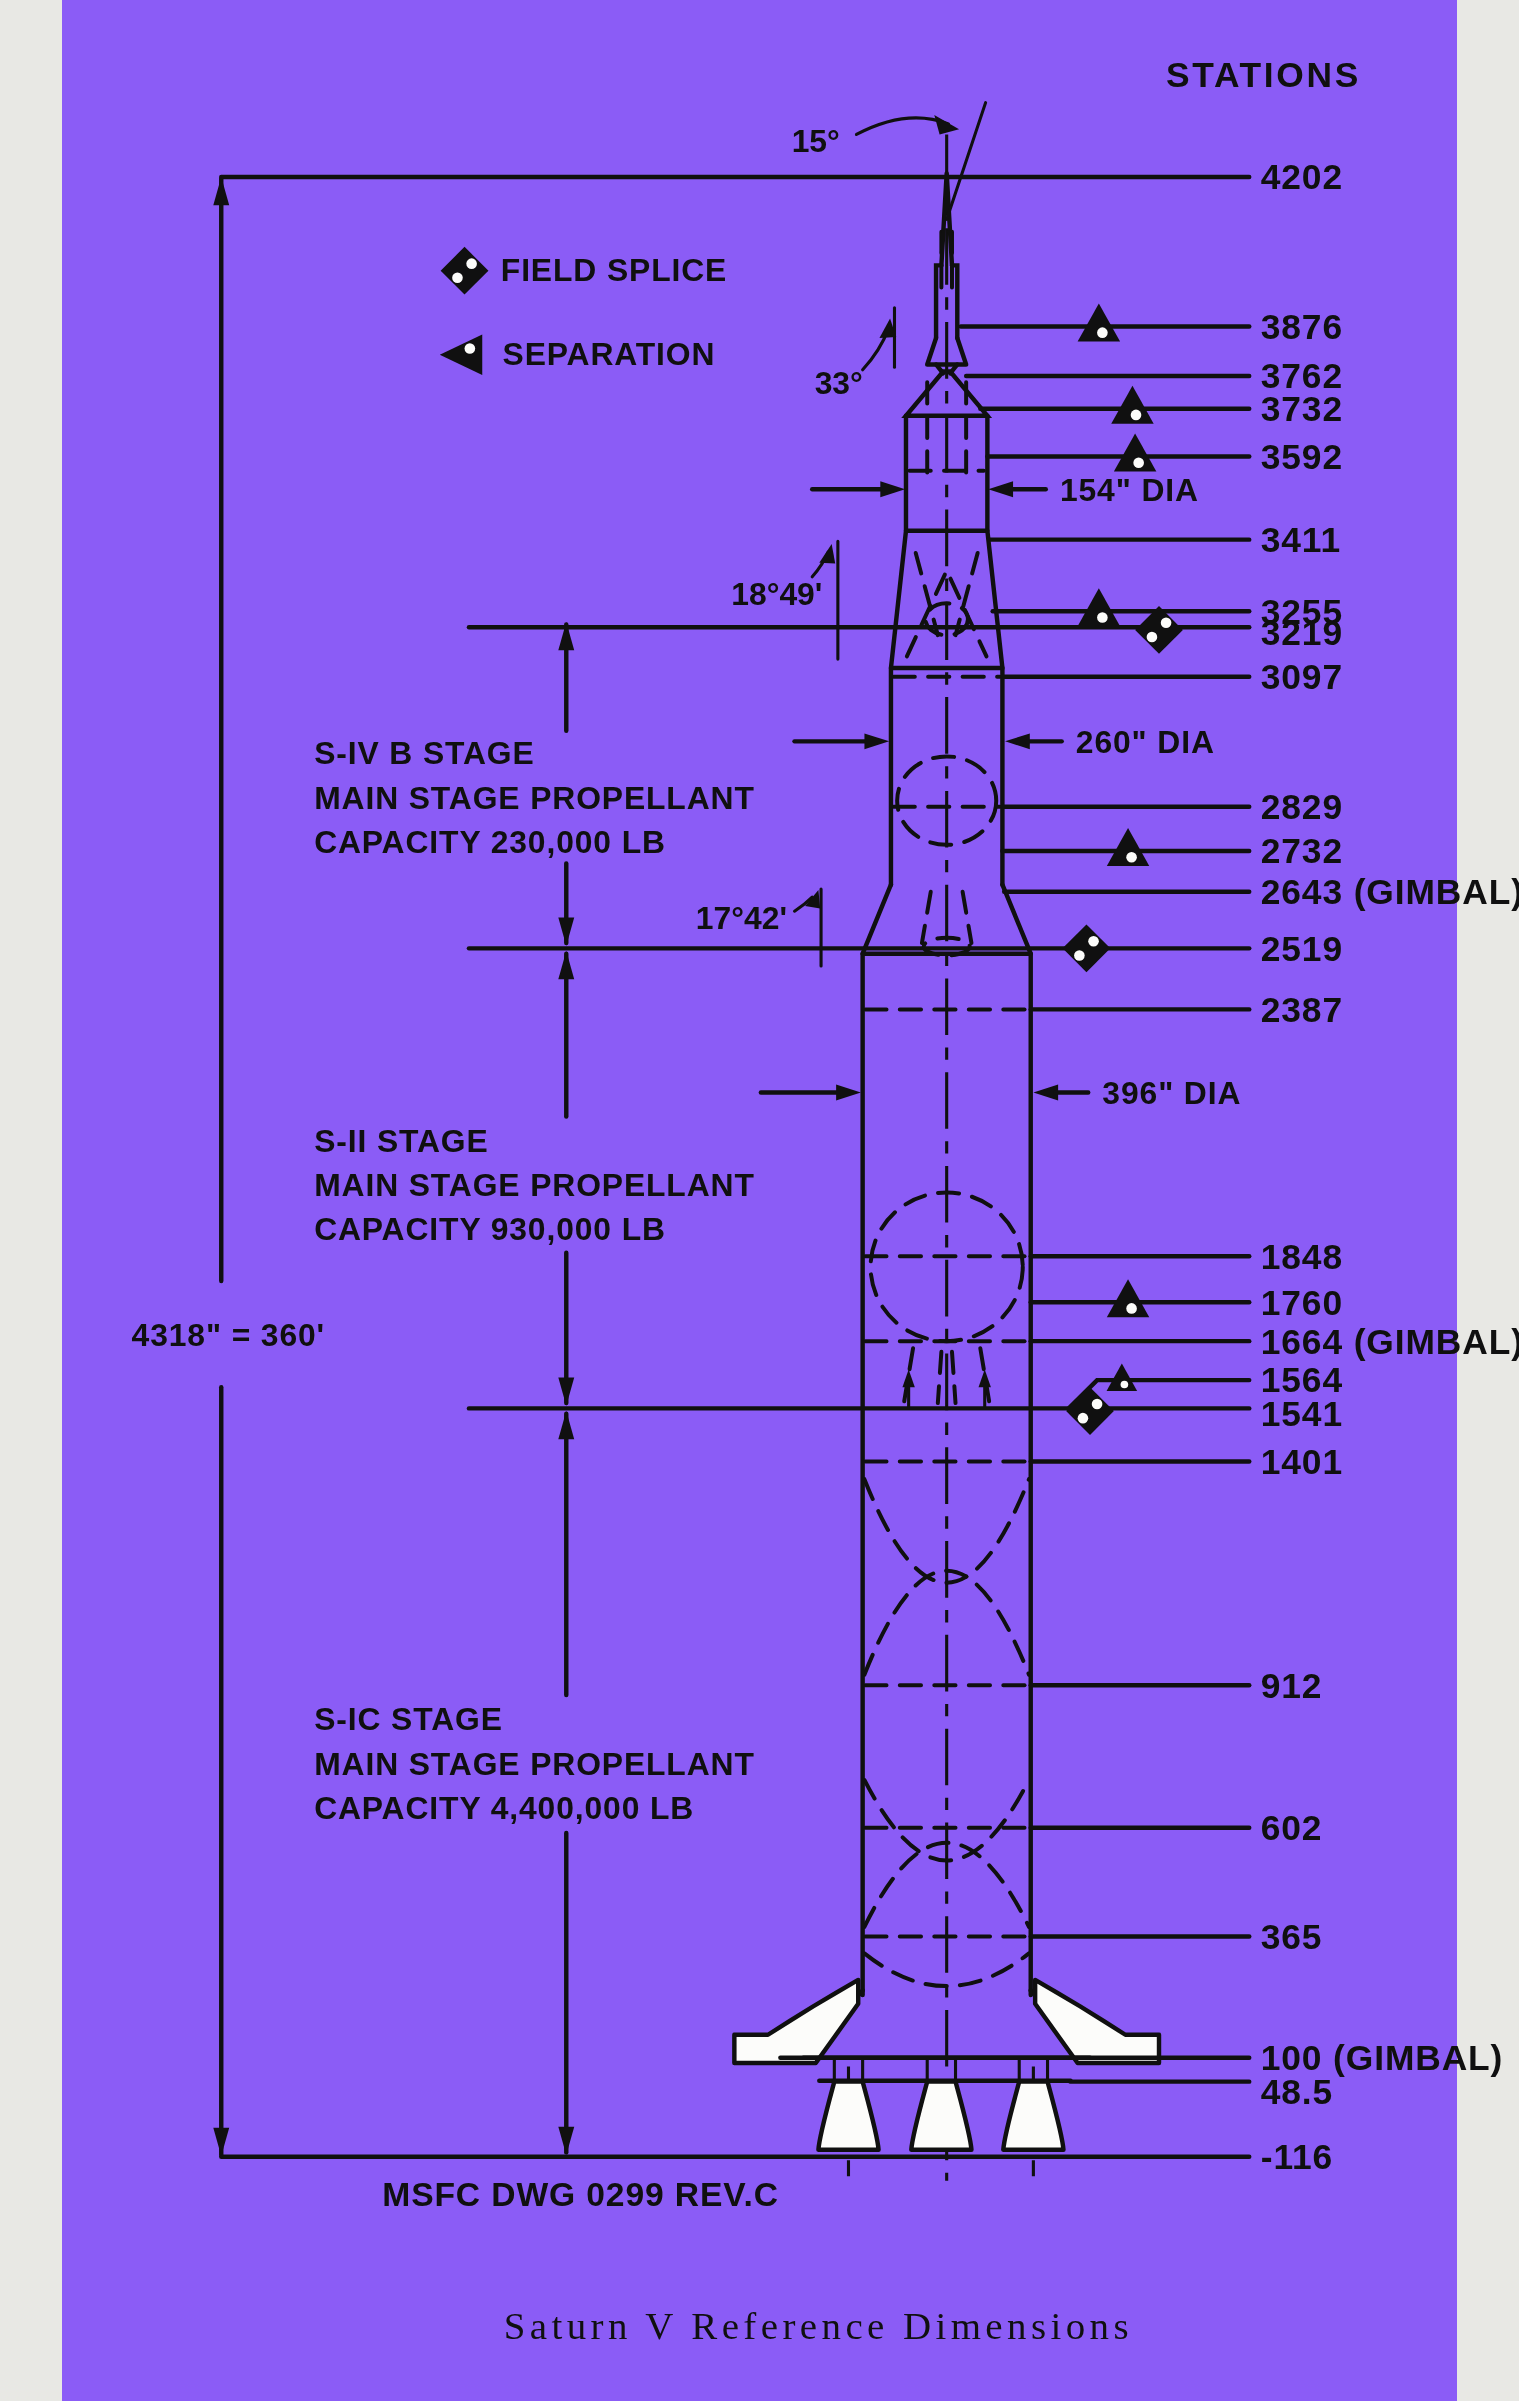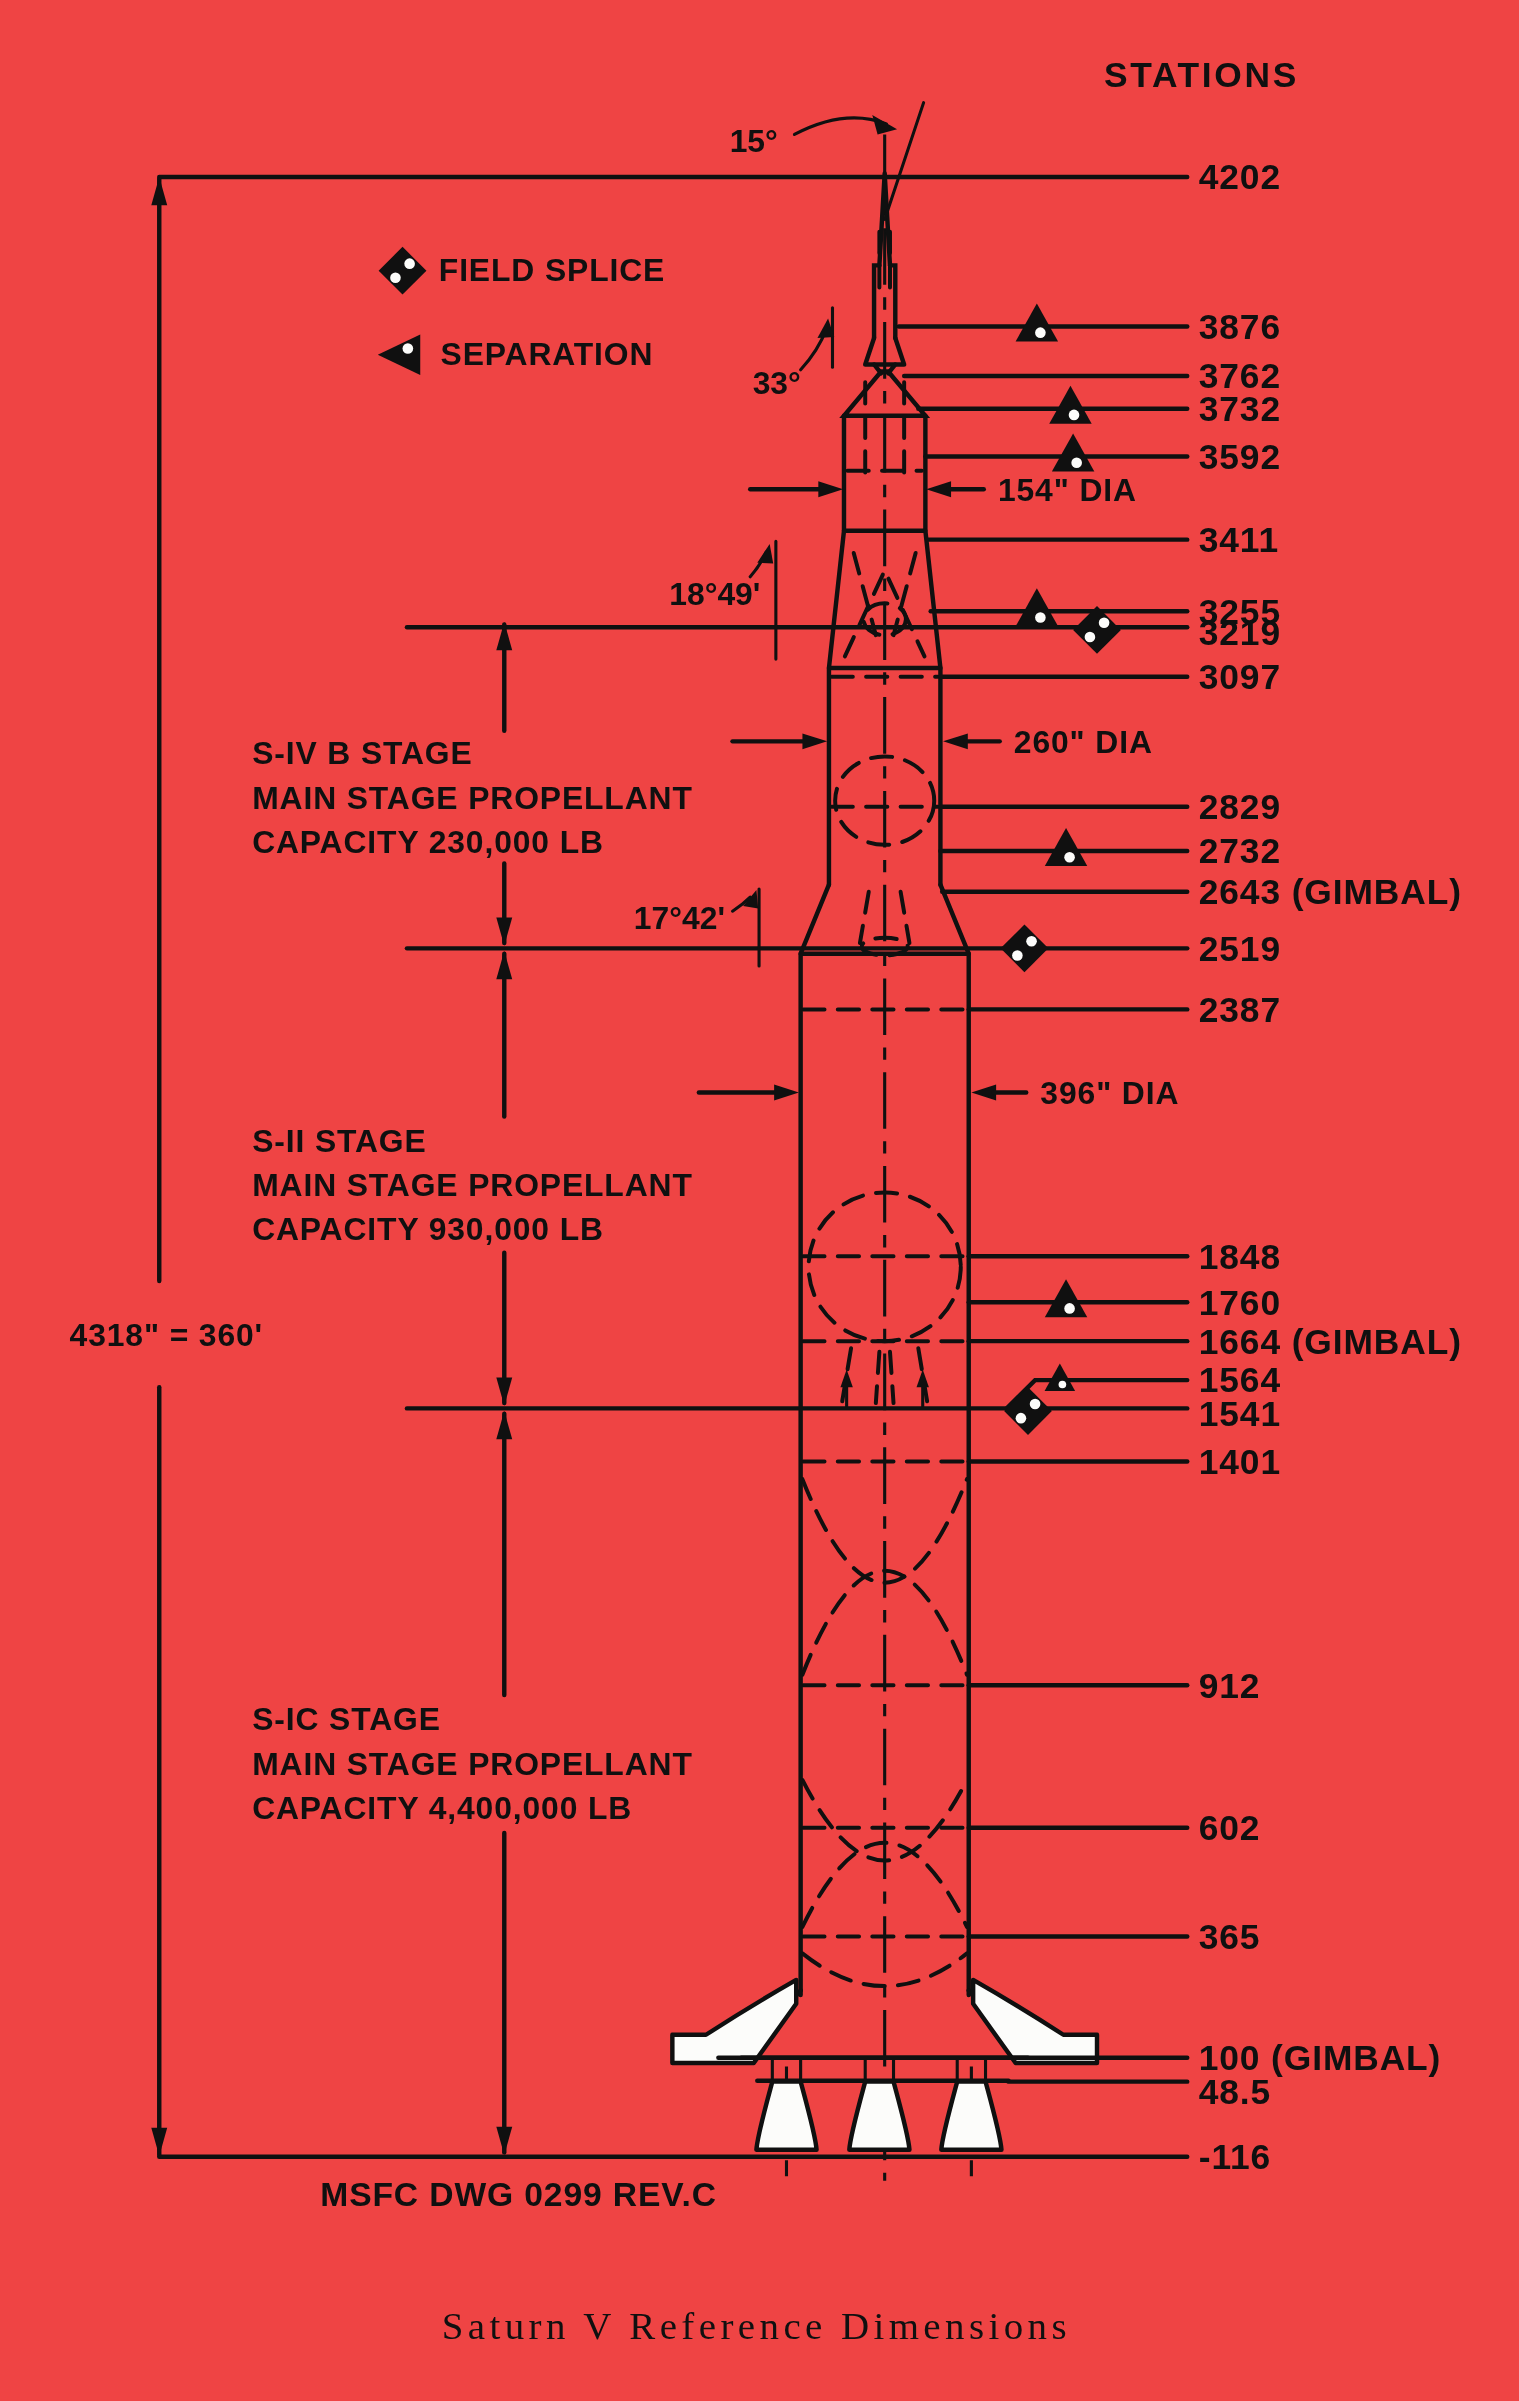--- a/index.html
+++ b/index.html
@@ -1,16 +1,16 @@
 <!DOCTYPE html>
 <html style="font-size:14px"><head>
 <meta charset="utf-8">
 <style>
   html,body{margin:0;padding:0;background:#e8e8e4;}
-  .page{width:1519px;height:2401px;background:#ef4444;margin:0 auto;position:relative;font-family:"Liberation Sans",sans-serif;}
+  .page{width:1395px;height:2401px;background:#8b5cf6;margin:0 auto;position:relative;font-family:"Liberation Sans",sans-serif;}
   svg{display:block;}
   .ln{stroke:#101010;stroke-width:5;fill:none;stroke-linecap:round;}
   .ln-thin{stroke:#101010;stroke-width:3.5;fill:none;stroke-linecap:round;}
   .dash{stroke:#101010;stroke-width:4.5;fill:none;stroke-dasharray:24 15;stroke-linecap:round;}
   .cdash{stroke:#101010;stroke-width:3.5;fill:none;stroke-dasharray:64 14 14 14;}
   .blk{fill:#101010;stroke:none;}
   .wht{fill:#fcfcfa;stroke:none;}
   .outline{fill:#fcfcfa;stroke:#101010;stroke-width:5;stroke-linejoin:round;}
   text{fill:#101010;}
   .station-lbl{font-size:40px;font-weight:700;letter-spacing:1px;}

